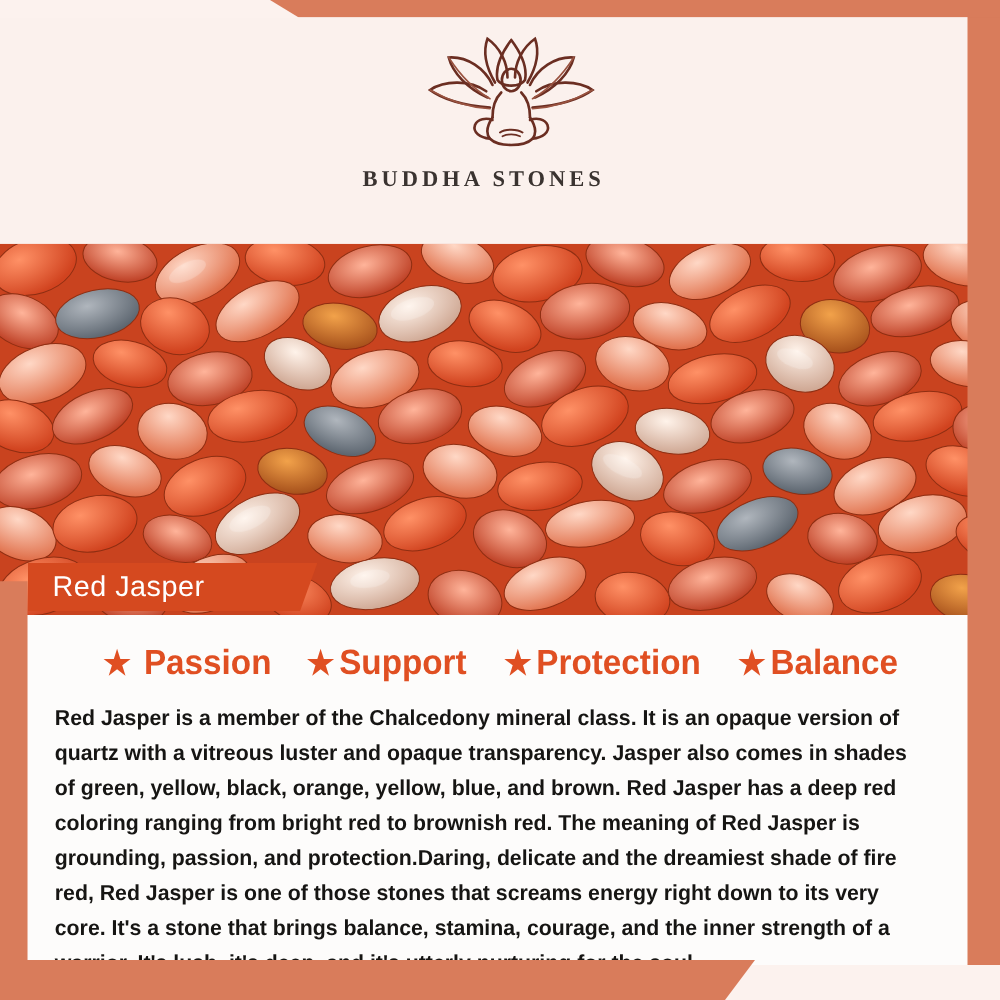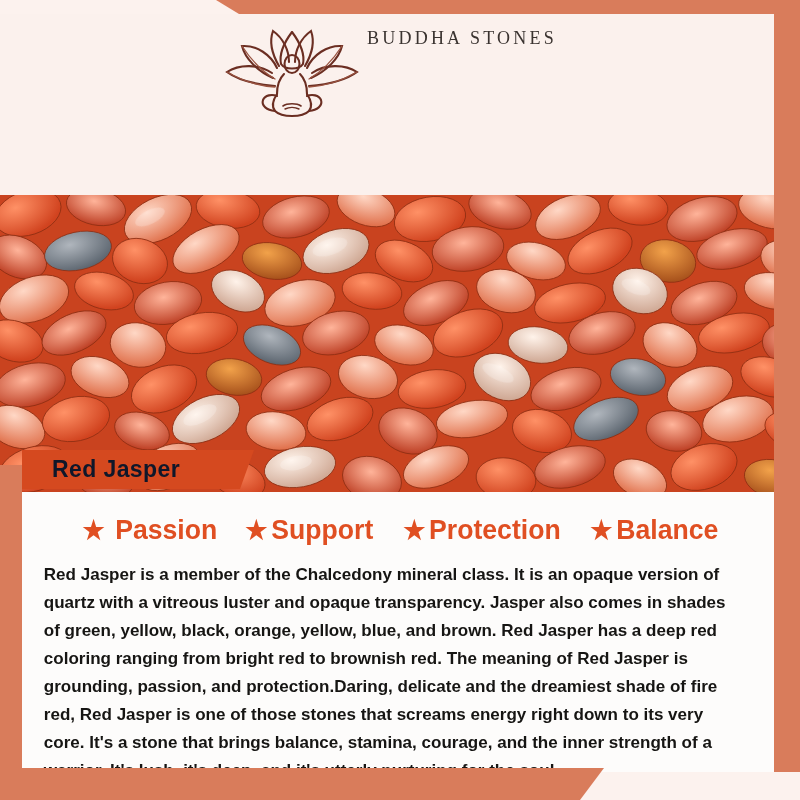--- a/index.html
+++ b/index.html
@@ -61,22 +61,23 @@
     background: #fbf1ed;
     z-index: 4;
     display: flex;
     flex-direction: column;
     align-items: center;
   }
 
   .logo-wrap {
     margin-top: 12px;
     display: flex;
-    flex-direction: row;
-    align-items: flex-start;
+    flex-direction: column;
+    align-items: flex-end;
+    font-weight: bold;
   }
   .logo-mark { display: block; }
   .logo-word {
     margin-top: 2px;
     font-family: "Liberation Serif", serif;
     font-size: 18px;
     letter-spacing: 3.2px;
     color: #3a3330;
     white-space: nowrap;
   }
@@ -118,24 +119,24 @@
     position: absolute;
     left: 22px; top: 450px;
     width: 232px; height: 39px;
     background: #d5491f;
     clip-path: polygon(0 0, 232px 0, 218px 39px, 0 39px);
     z-index: 3;
     display: flex;
     align-items: center;
   }
   .name-text {
-    margin-left: 30px;
-    color: #0f172a;
+    margin-left: 20px;
+    color: #ffffff;
     font-size: 23px;
-    font-weight: 700;
+    font-weight: 400;
     letter-spacing: 0.4px;
   }
 
   
   .card {
     position: absolute;
     left: 22px; top: 492px;
     width: 756px;
     height: 280px;
     background: #fdfcfb;

